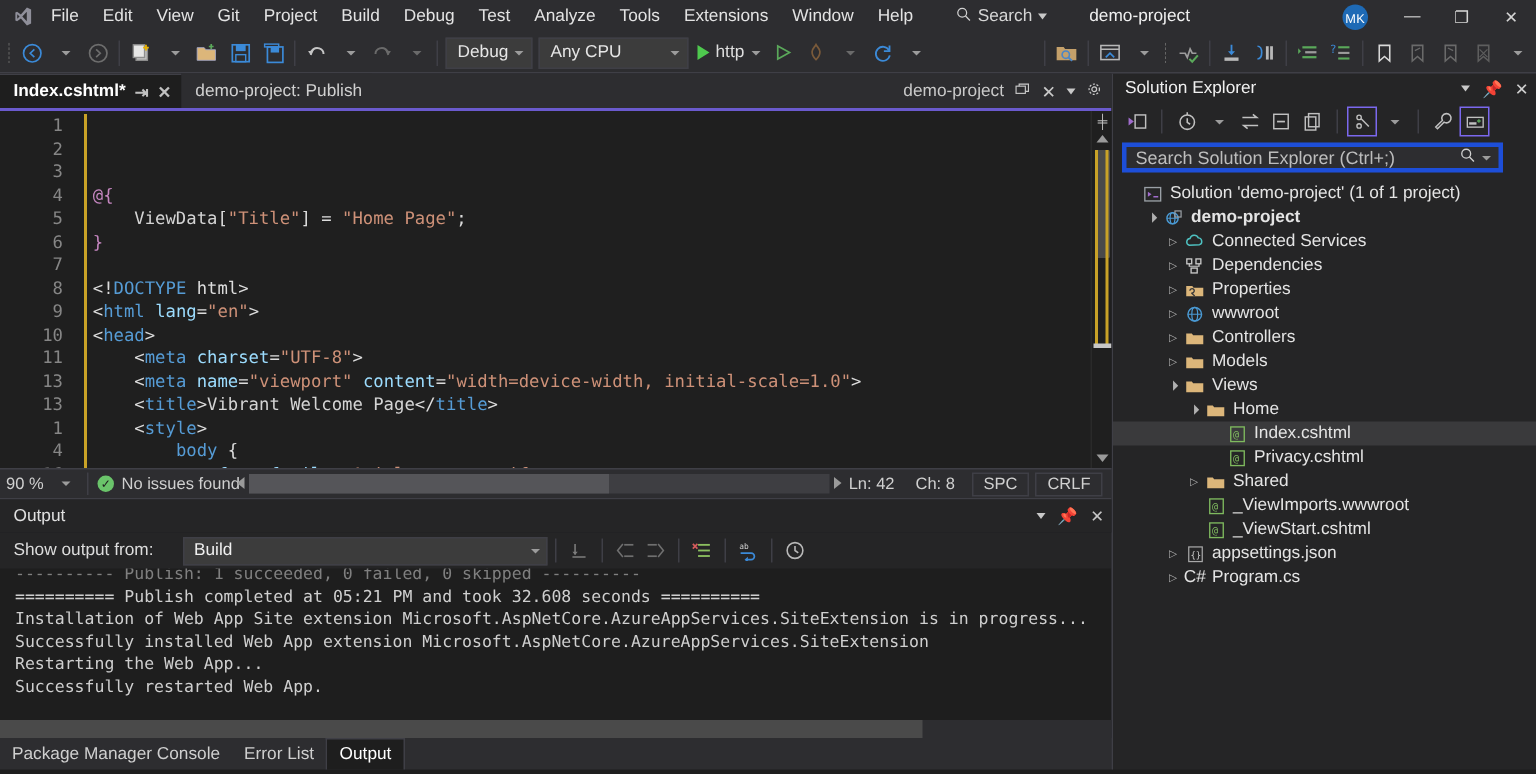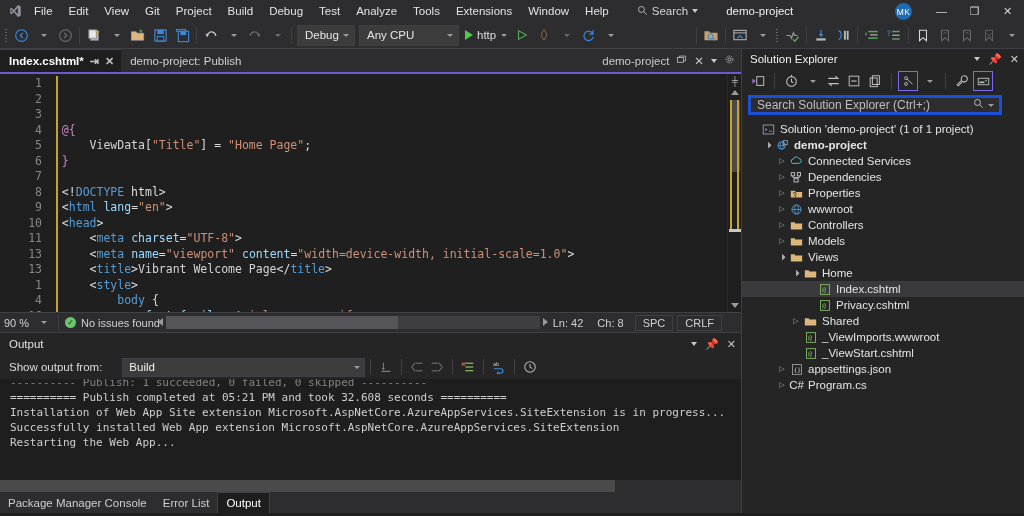--- a/index.html
+++ b/index.html
@@ -473,21 +473,21 @@
           <span>No issues found</span>
         </div>
         <div class="hscroll">
           <div class="thumb"></div>
           <div style="position:absolute;left:-8px;top:2px;width:0;height:0;border-top:4px solid transparent;border-bottom:4px solid transparent;border-right:5px solid #9a9a9a;"></div>
           <div style="position:absolute;right:-8px;top:2px;width:0;height:0;border-top:4px solid transparent;border-bottom:4px solid transparent;border-left:5px solid #9a9a9a;"></div>
         </div>
         <div class="stat-cell">Ln: 42</div>
         <div class="stat-cell">Ch: 8</div>
         <div class="stat-box">SPC</div>
-        <div class="stat-box" style="margin-right:19px">CRLF</div>
+        <div class="stat-box" style="margin-right:6px">CRLF</div>
       </div>
 
       <div class="output-panel">
         <div class="op-header">
           <span>Output</span>
           <span class="right">
             <span class="caret-tiny"></span>
             <span>📌</span>
             <span>✕</span>
           </span>
@@ -544,20 +544,21 @@
                 <path d="M8 4.5V8l2.5 1.8" fill="none" stroke="#b8b8b8" stroke-width="1.2"></path>
               </svg>
           </span>
         </div>
         <div class="op-body" id="outputbody">
             <div class="ln" style="margin-top: -6px; opacity: 0.55;">---------- Publish: 1 succeeded, 0 failed, 0 skipped ----------</div>
             <div class="ln">========== Publish completed at 05:21 PM and took 32.608 seconds ==========</div>
             <div class="ln">Installation of Web App Site extension Microsoft.AspNetCore.AzureAppServices.SiteExtension is in progress...</div>
             <div class="ln">Successfully installed Web App extension Microsoft.AspNetCore.AzureAppServices.SiteExtension</div>
             <div class="ln">Restarting the Web App...</div>
+            <div class="ln">Successfully restarted Web App.</div>
           </div>
         <div class="op-hscroll">
           <div class="thumb"></div>
         </div>
       </div>
 
       <div class="bottom-tabs">
         <div class="btab">Package Manager Console</div>
         <div class="btab">Error List</div>
         <div class="btab active">Output</div>

